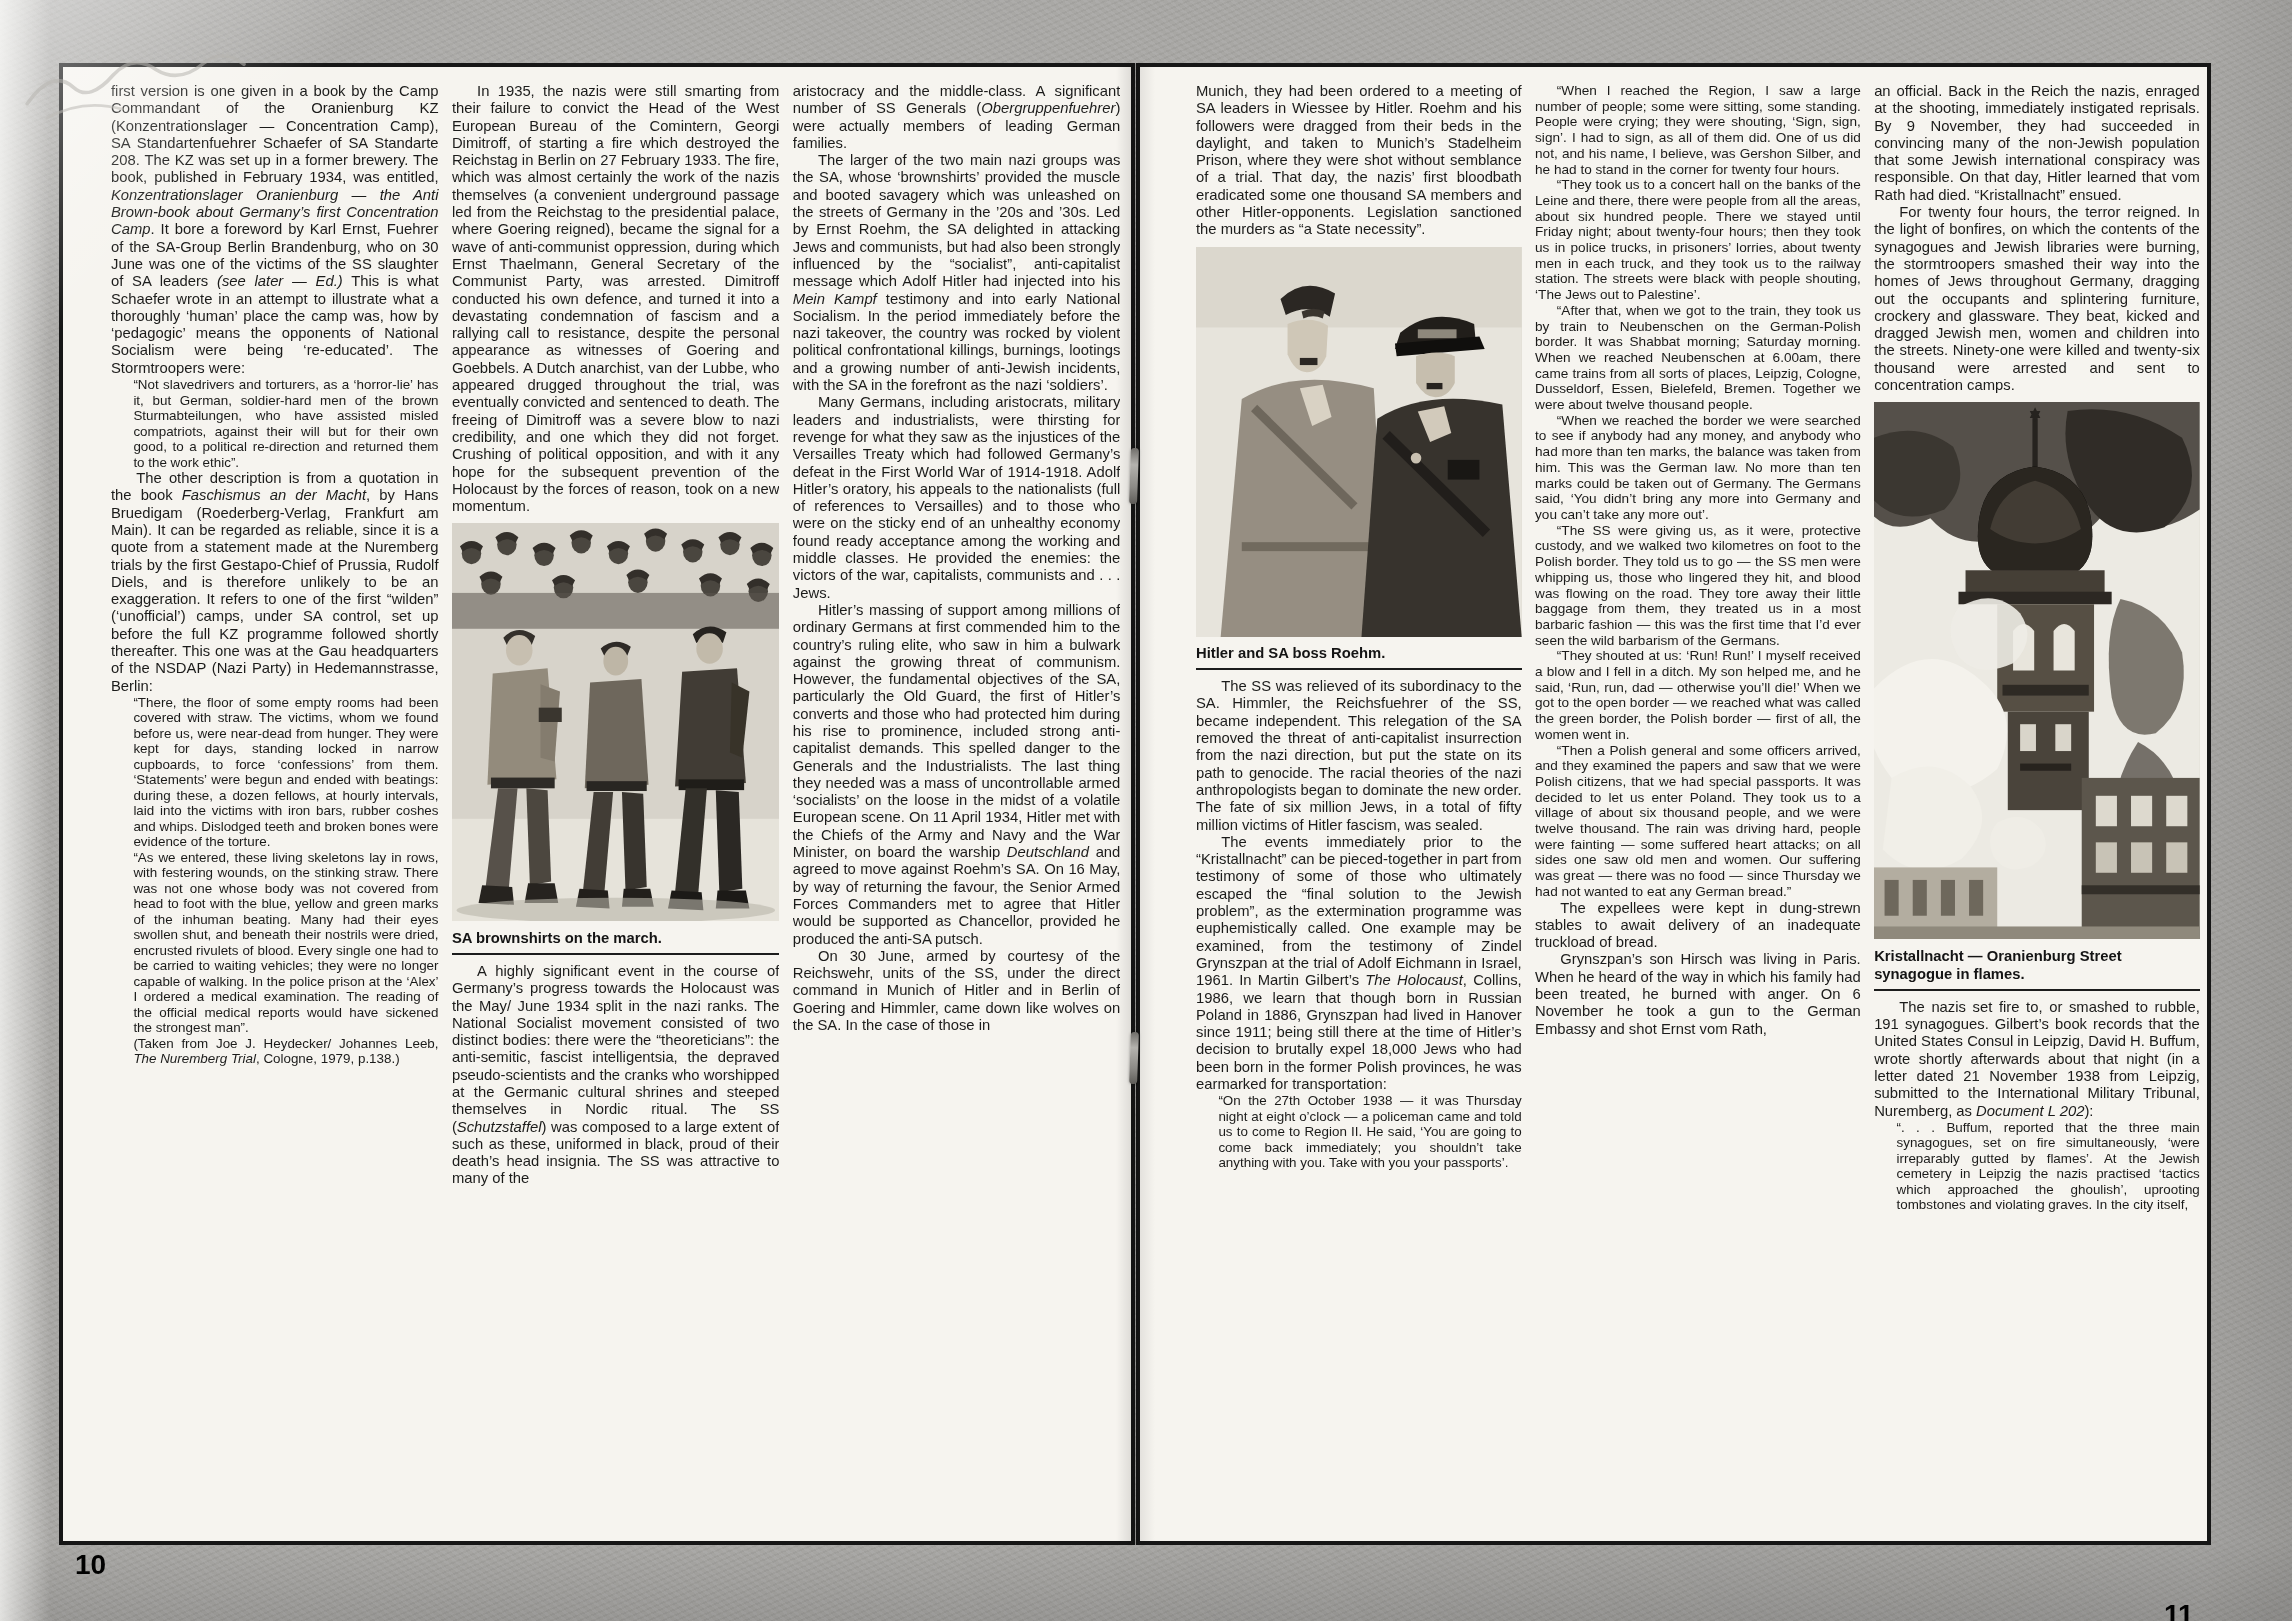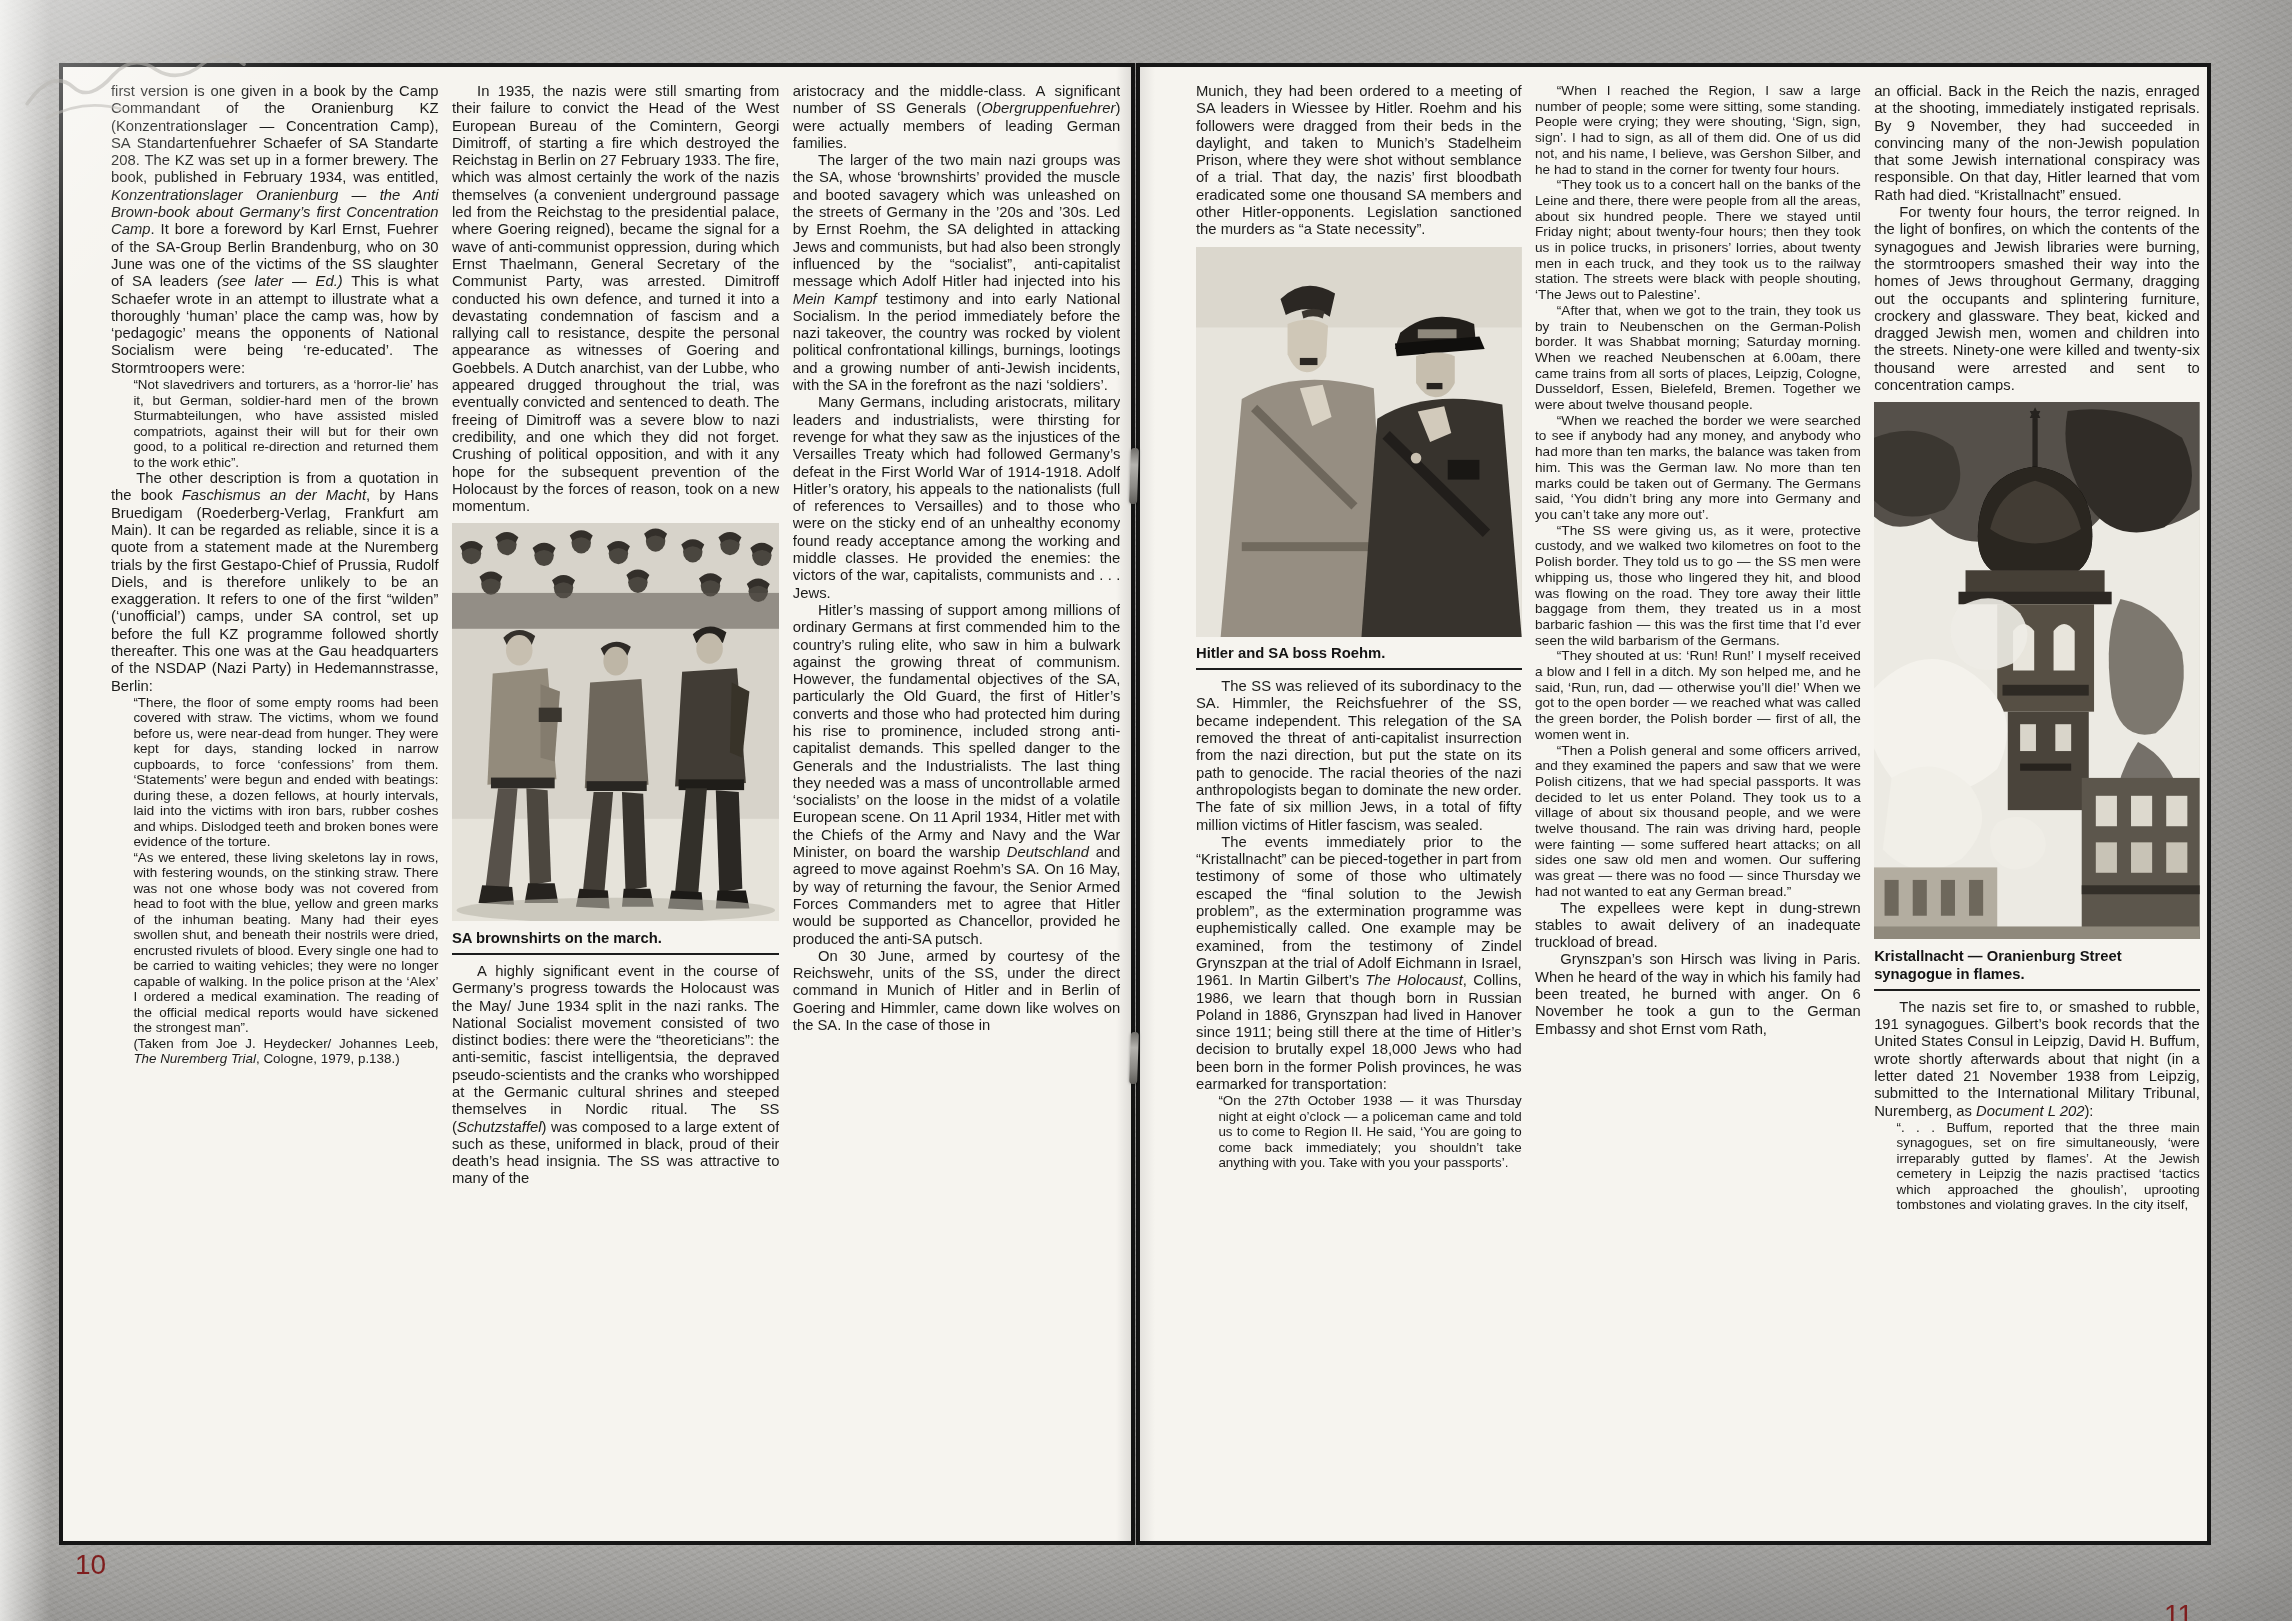--- a/index.html
+++ b/index.html
@@ -40,21 +40,21 @@
   p.pf{text-indent:0;}
   p.q{font-size:13.4px;line-height:15.5px;margin-left:22.4px;text-indent:0;}
   p.qp{font-size:13.6px;line-height:15.7px;text-indent:1.6em;}
   figure.photo{margin:8px 0 6.3px;}
   figure.photo .img{width:100%;background:#dcd9d1;overflow:hidden;}
   figure.photo svg{display:block;width:100%;height:100%;}
   figcaption{
     font-weight:700;font-size:14.8px;line-height:18px;text-align:left;text-indent:0;
     padding:7.2px 0 6.3px;border-bottom:2.7px solid #1c1c1c;margin-bottom:8px;color:#141414;
   }
-  .folio{position:absolute;font-weight:400;font-size:28px;color:#7f1d1d;z-index:6;}
+  .folio{position:absolute;font-weight:700;font-size:28px;color:#000000;z-index:6;}
   .folio.fl{left:75px;top:1549px;}
   .folio.fr{left:2164px;top:1599px;}
   .fold{
     position:absolute;left:1116px;top:63px;width:39px;height:1482px;z-index:4;pointer-events:none;
     background:linear-gradient(90deg, rgba(0,0,0,0), rgba(0,0,0,.10) 40%, rgba(0,0,0,.16) 50%, rgba(0,0,0,.08) 60%, rgba(0,0,0,0));
   }
   .staple{
     position:absolute;left:1130px;width:8px;border-radius:3.6px;z-index:6;
     background:linear-gradient(180deg,#6f6d69,#b4b2ae 30%,#8c8a86 70%,#5f5d59);
     box-shadow:0 0 2.7px rgba(0,0,0,.4);

